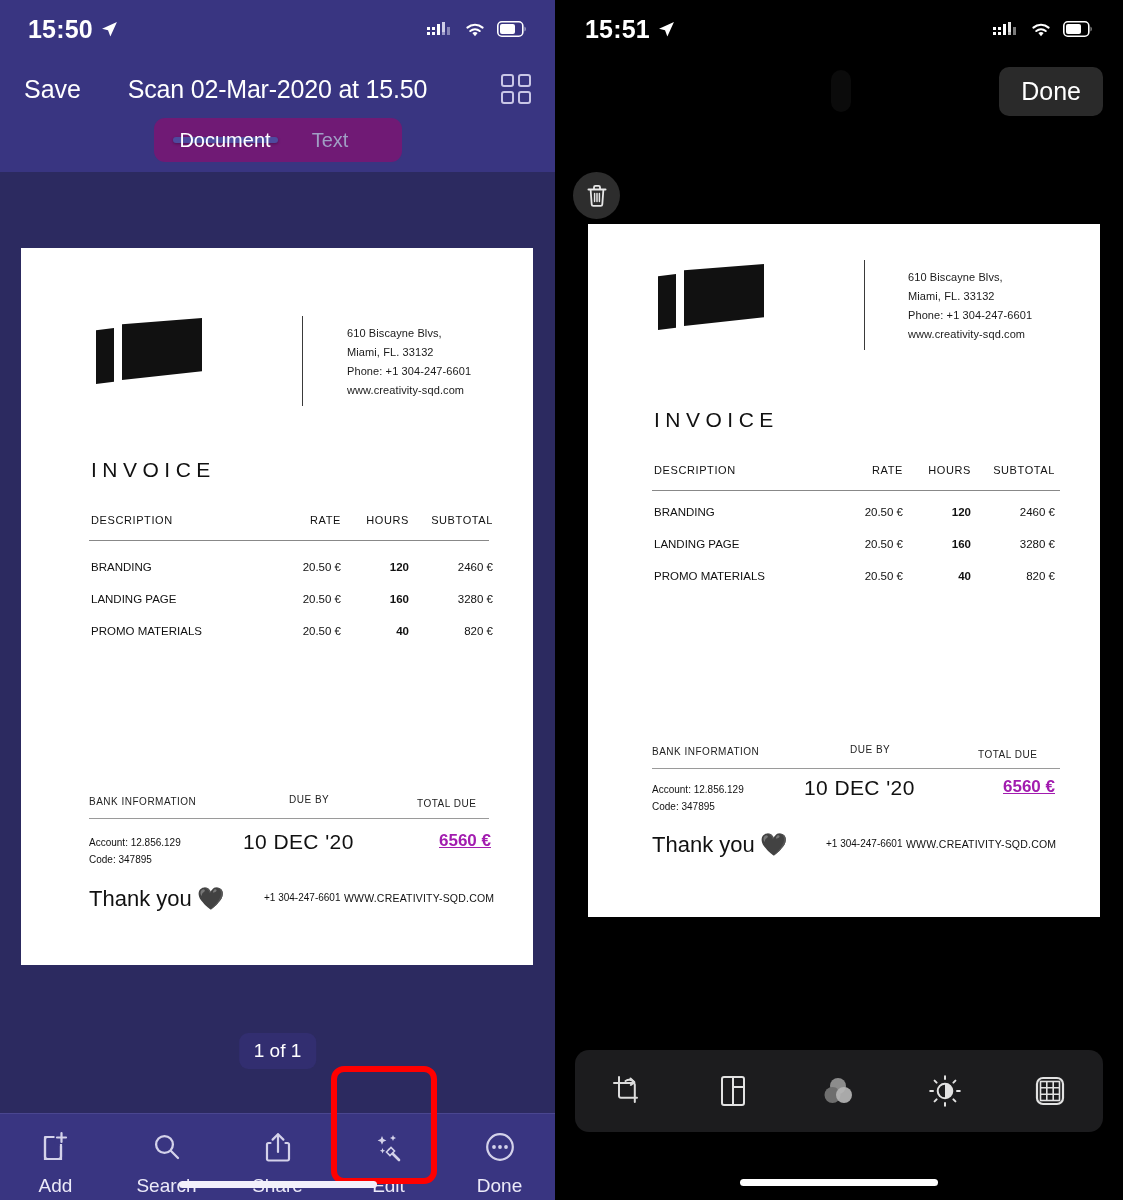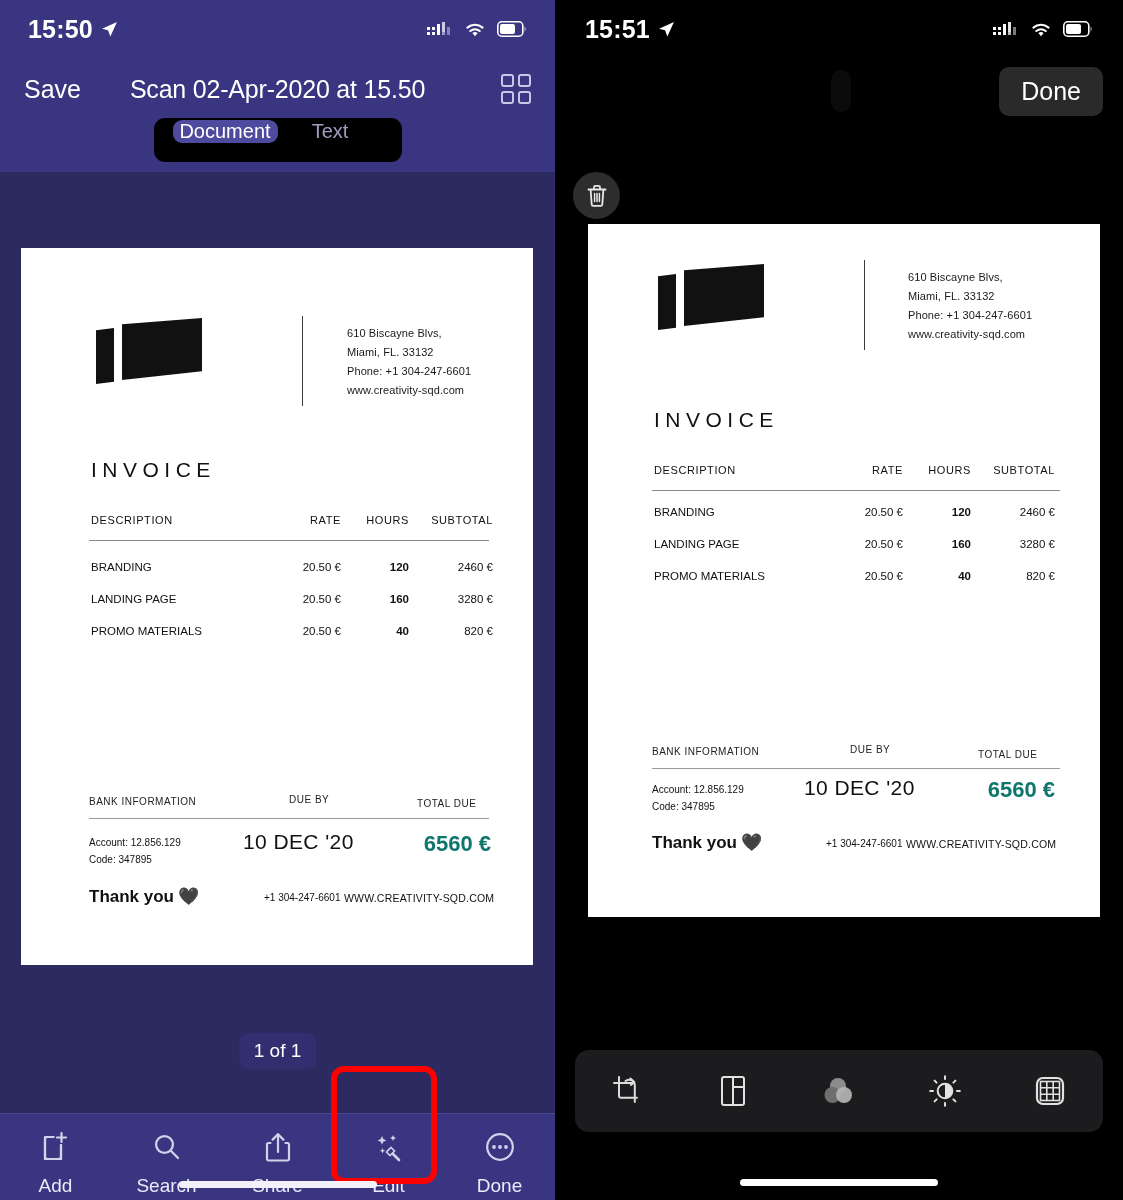--- a/index.html
+++ b/index.html
@@ -40,21 +40,21 @@
     padding: 0 24px;
   }
   .nav-save { color: #fff; font-size: 25px; font-weight: 400; }
   .nav-title { color: #fff; font-size: 25px; font-weight: 400; letter-spacing: -.2px; position: absolute; left: 0; right: 0; text-align: center; }
   .grid-icon { position: relative; z-index: 2; width: 30px; height: 30px; display: grid; grid-template-columns: 13px 13px; grid-template-rows: 13px 13px; gap: 4px; }
   .grid-icon i { display: block; border: 2.4px solid #c9c6e6; border-radius: 3px; }
 
   .segmented {
     position: absolute; left: 50%; transform: translateX(-50%); top: 118px;
     width: 248px; height: 44px; border-radius: 11px;
-    background: #000000; display: flex; padding: 19px; align-items: flex-end;
+    background: #701a75; display: flex; padding: 19px;
   }
   .seg {
     flex: 1; display: flex; align-items: center; justify-content: center;
     font-size: 20px; border-radius: 9px; color: #a09ec4;
   }
   .seg.active { background: #4e4a9e; color: #fff; box-shadow: 0 1px 3px rgba(0,0,0,.3); }
 
   
   .l-page {
     position: absolute; left: 21px; top: 248px;
@@ -74,22 +74,22 @@
   .inv-addr { position: absolute; font-size: 11px; line-height: 19px; color: #1a1a1a; letter-spacing: .1px; }
   .inv-title { position: absolute; font-size: 21px; letter-spacing: 5.5px; color: #111; font-weight: 400; }
   .tbl-rule { position: absolute; height: 1px; background: #888; }
   .c-desc { position: absolute; }
   .c-rate { position: absolute; text-align: right; }
   .c-hours { position: absolute; text-align: right; }
   .c-sub { position: absolute; text-align: right; }
   .foot-head { position: absolute; font-size: 10px; letter-spacing: .5px; color: #222; }
   .foot-acct { position: absolute; font-size: 10px; line-height: 17px; color: #111; }
   .foot-date { position: absolute; font-size: 21px; color: #111; letter-spacing: .4px; }
-  .foot-total { position: absolute; font-size: 22px; font-weight: 600; color: #0f766e; }
-  .foot-thanks { position: absolute; font-size: 17px; font-weight: 700; color: #111; }
+  .foot-total { position: absolute; font-size: 17px; font-weight: 600; color: #a21caf; text-decoration: underline; }
+  .foot-thanks { position: absolute; font-size: 22px; font-weight: 400; color: #111; }
   .foot-phone { position: absolute; font-size: 10px; color: #111; }
   .foot-web { position: absolute; font-size: 10.5px; color: #111; letter-spacing: .2px; }
 
   
   .page-badge {
     position: absolute; left: 50%; transform: translateX(-50%); top: 1033px;
     background: #322e70; color: #fff; font-size: 19px;
     padding: 7px 15px; border-radius: 9px;
   }
   .l-toolbar {
@@ -192,21 +192,21 @@
         <svg width="30" height="16" viewBox="0 0 30 16">
           <rect x="0.8" y="0.8" width="25" height="14.4" rx="4" fill="none" stroke="#fff" stroke-width="1.6"></rect>
           <rect x="3" y="3" width="15" height="10" rx="2" fill="#fff"></rect>
           <path d="M27.5 5.5 v5 a3 3 0 0 0 0-5z" fill="#fff" opacity=".6"></path>
         </svg>
       </div>
     </div>
 
     <div class="nav-row">
       <div class="nav-save">Save</div>
-      <div class="nav-title">Scan 02-Apr-2020 at 15.50</div>
+      <div class="nav-title">Scan 02-Mar-2020 at 15.50</div>
       <div class="grid-icon">
           <i></i>
           <i></i>
           <i></i>
           <i></i>
         </div>
     </div>
 
     <div class="segmented">
       <div class="seg active">Document</div>

